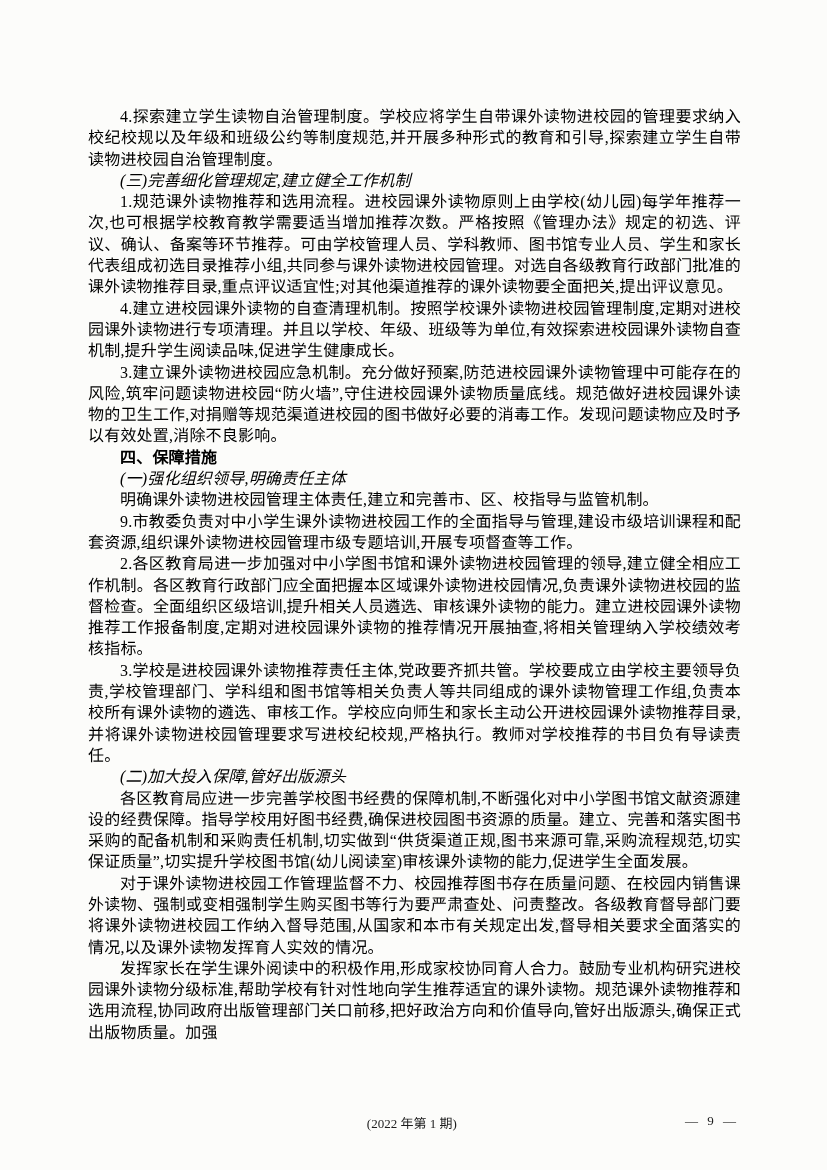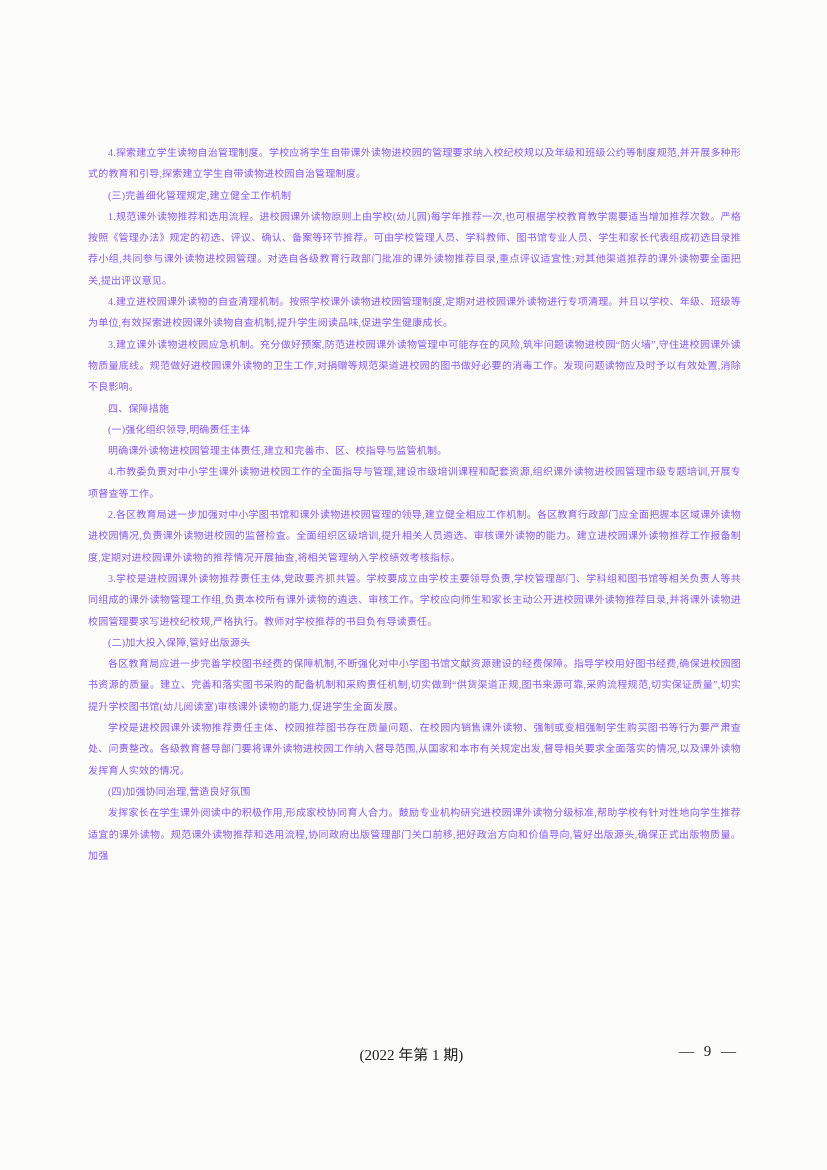--- a/index.html
+++ b/index.html
@@ -13,44 +13,44 @@
     height: 1170px;
     background: #fcfcfa;
     overflow: hidden;
     font-family: "Liberation Serif", "DejaVu Serif", serif;
   }
   .content {
     position: absolute;
     left: 88px;
     top: 106px;
     width: 653px;
-    font-size: 10px;
+    font-size: 16px;
     line-height: 21.3px;
     letter-spacing: 0.2px;
-    color: #8b5cf6;
+    color: #000000;
     text-align: justify;
-    margin-top: 36px;
   }
   .content p {
     margin: 0;
     text-indent: 2em;
   }
   .heading {
-    font-weight: normal;
+    font-weight: bold;
   }
   .sub-heading {
+    font-style: italic;
     font-weight: 500;
   }
   .page-footer {
     position: absolute;
     left: 88px;
-    top: 1043px;
+    top: 1113px;
     width: 653px;
     height: 22px;
-    font-size: 15px;
+    font-size: 13px;
     color: #1c1c1c;
   }
   .issue {
     position: absolute;
     left: 50%;
     transform: translateX(-53%);
     white-space: nowrap;
   }
   .pagenum {
     position: absolute;
@@ -65,26 +65,25 @@
 <div class="page">
   <main class="content">
       <p class="para">4.探索建立学生读物自治管理制度。学校应将学生自带课外读物进校园的管理要求纳入校纪校规以及年级和班级公约等制度规范,并开展多种形式的教育和引导,探索建立学生自带读物进校园自治管理制度。</p>
       <p class="sub-heading">(三)完善细化管理规定,建立健全工作机制</p>
       <p class="para">1.规范课外读物推荐和选用流程。进校园课外读物原则上由学校(幼儿园)每学年推荐一次,也可根据学校教育教学需要适当增加推荐次数。严格按照《管理办法》规定的初选、评议、确认、备案等环节推荐。可由学校管理人员、学科教师、图书馆专业人员、学生和家长代表组成初选目录推荐小组,共同参与课外读物进校园管理。对选自各级教育行政部门批准的课外读物推荐目录,重点评议适宜性;对其他渠道推荐的课外读物要全面把关,提出评议意见。</p>
       <p class="para">4.建立进校园课外读物的自查清理机制。按照学校课外读物进校园管理制度,定期对进校园课外读物进行专项清理。并且以学校、年级、班级等为单位,有效探索进校园课外读物自查机制,提升学生阅读品味,促进学生健康成长。</p>
       <p class="para">3.建立课外读物进校园应急机制。充分做好预案,防范进校园课外读物管理中可能存在的风险,筑牢问题读物进校园“防火墙”,守住进校园课外读物质量底线。规范做好进校园课外读物的卫生工作,对捐赠等规范渠道进校园的图书做好必要的消毒工作。发现问题读物应及时予以有效处置,消除不良影响。</p>
       <p class="heading">四、保障措施</p>
       <p class="sub-heading">(一)强化组织领导,明确责任主体</p>
       <p class="para">明确课外读物进校园管理主体责任,建立和完善市、区、校指导与监管机制。</p>
-      <p class="para">4.市教委负责对中小学生课外读物进校园工作的全面指导与管理,建设市级培训课程和配套资源,组织课外读物进校园管理市级专题培训,开展专项督查等工作。</p>
+      <p class="para">9.市教委负责对中小学生课外读物进校园工作的全面指导与管理,建设市级培训课程和配套资源,组织课外读物进校园管理市级专题培训,开展专项督查等工作。</p>
       <p class="para">2.各区教育局进一步加强对中小学图书馆和课外读物进校园管理的领导,建立健全相应工作机制。各区教育行政部门应全面把握本区域课外读物进校园情况,负责课外读物进校园的监督检查。全面组织区级培训,提升相关人员遴选、审核课外读物的能力。建立进校园课外读物推荐工作报备制度,定期对进校园课外读物的推荐情况开展抽查,将相关管理纳入学校绩效考核指标。</p>
       <p class="para">3.学校是进校园课外读物推荐责任主体,党政要齐抓共管。学校要成立由学校主要领导负责,学校管理部门、学科组和图书馆等相关负责人等共同组成的课外读物管理工作组,负责本校所有课外读物的遴选、审核工作。学校应向师生和家长主动公开进校园课外读物推荐目录,并将课外读物进校园管理要求写进校纪校规,严格执行。教师对学校推荐的书目负有导读责任。</p>
       <p class="sub-heading">(二)加大投入保障,管好出版源头</p>
       <p class="para">各区教育局应进一步完善学校图书经费的保障机制,不断强化对中小学图书馆文献资源建设的经费保障。指导学校用好图书经费,确保进校园图书资源的质量。建立、完善和落实图书采购的配备机制和采购责任机制,切实做到“供货渠道正规,图书来源可靠,采购流程规范,切实保证质量”,切实提升学校图书馆(幼儿阅读室)审核课外读物的能力,促进学生全面发展。</p>
-      <p class="para">学校是进校园课外读物推荐责任主体、校园推荐图书存在质量问题、在校园内销售课外读物、强制或变相强制学生购买图书等行为要严肃查处、问责整改。各级教育督导部门要将课外读物进校园工作纳入督导范围,从国家和本市有关规定出发,督导相关要求全面落实的情况,以及课外读物发挥育人实效的情况。</p>
-      <p class="sub-heading">(四)加强协同治理,营造良好氛围</p>
+      <p class="para">对于课外读物进校园工作管理监督不力、校园推荐图书存在质量问题、在校园内销售课外读物、强制或变相强制学生购买图书等行为要严肃查处、问责整改。各级教育督导部门要将课外读物进校园工作纳入督导范围,从国家和本市有关规定出发,督导相关要求全面落实的情况,以及课外读物发挥育人实效的情况。</p>
       <p class="para">发挥家长在学生课外阅读中的积极作用,形成家校协同育人合力。鼓励专业机构研究进校园课外读物分级标准,帮助学校有针对性地向学生推荐适宜的课外读物。规范课外读物推荐和选用流程,协同政府出版管理部门关口前移,把好政治方向和价值导向,管好出版源头,确保正式出版物质量。加强</p>
     </main>
   <footer class="page-footer">
     <span class="issue">(2022 年第 1 期)</span>
     <span class="pagenum">— 9 —</span>
   </footer>
 </div>
 
 </body></html>

